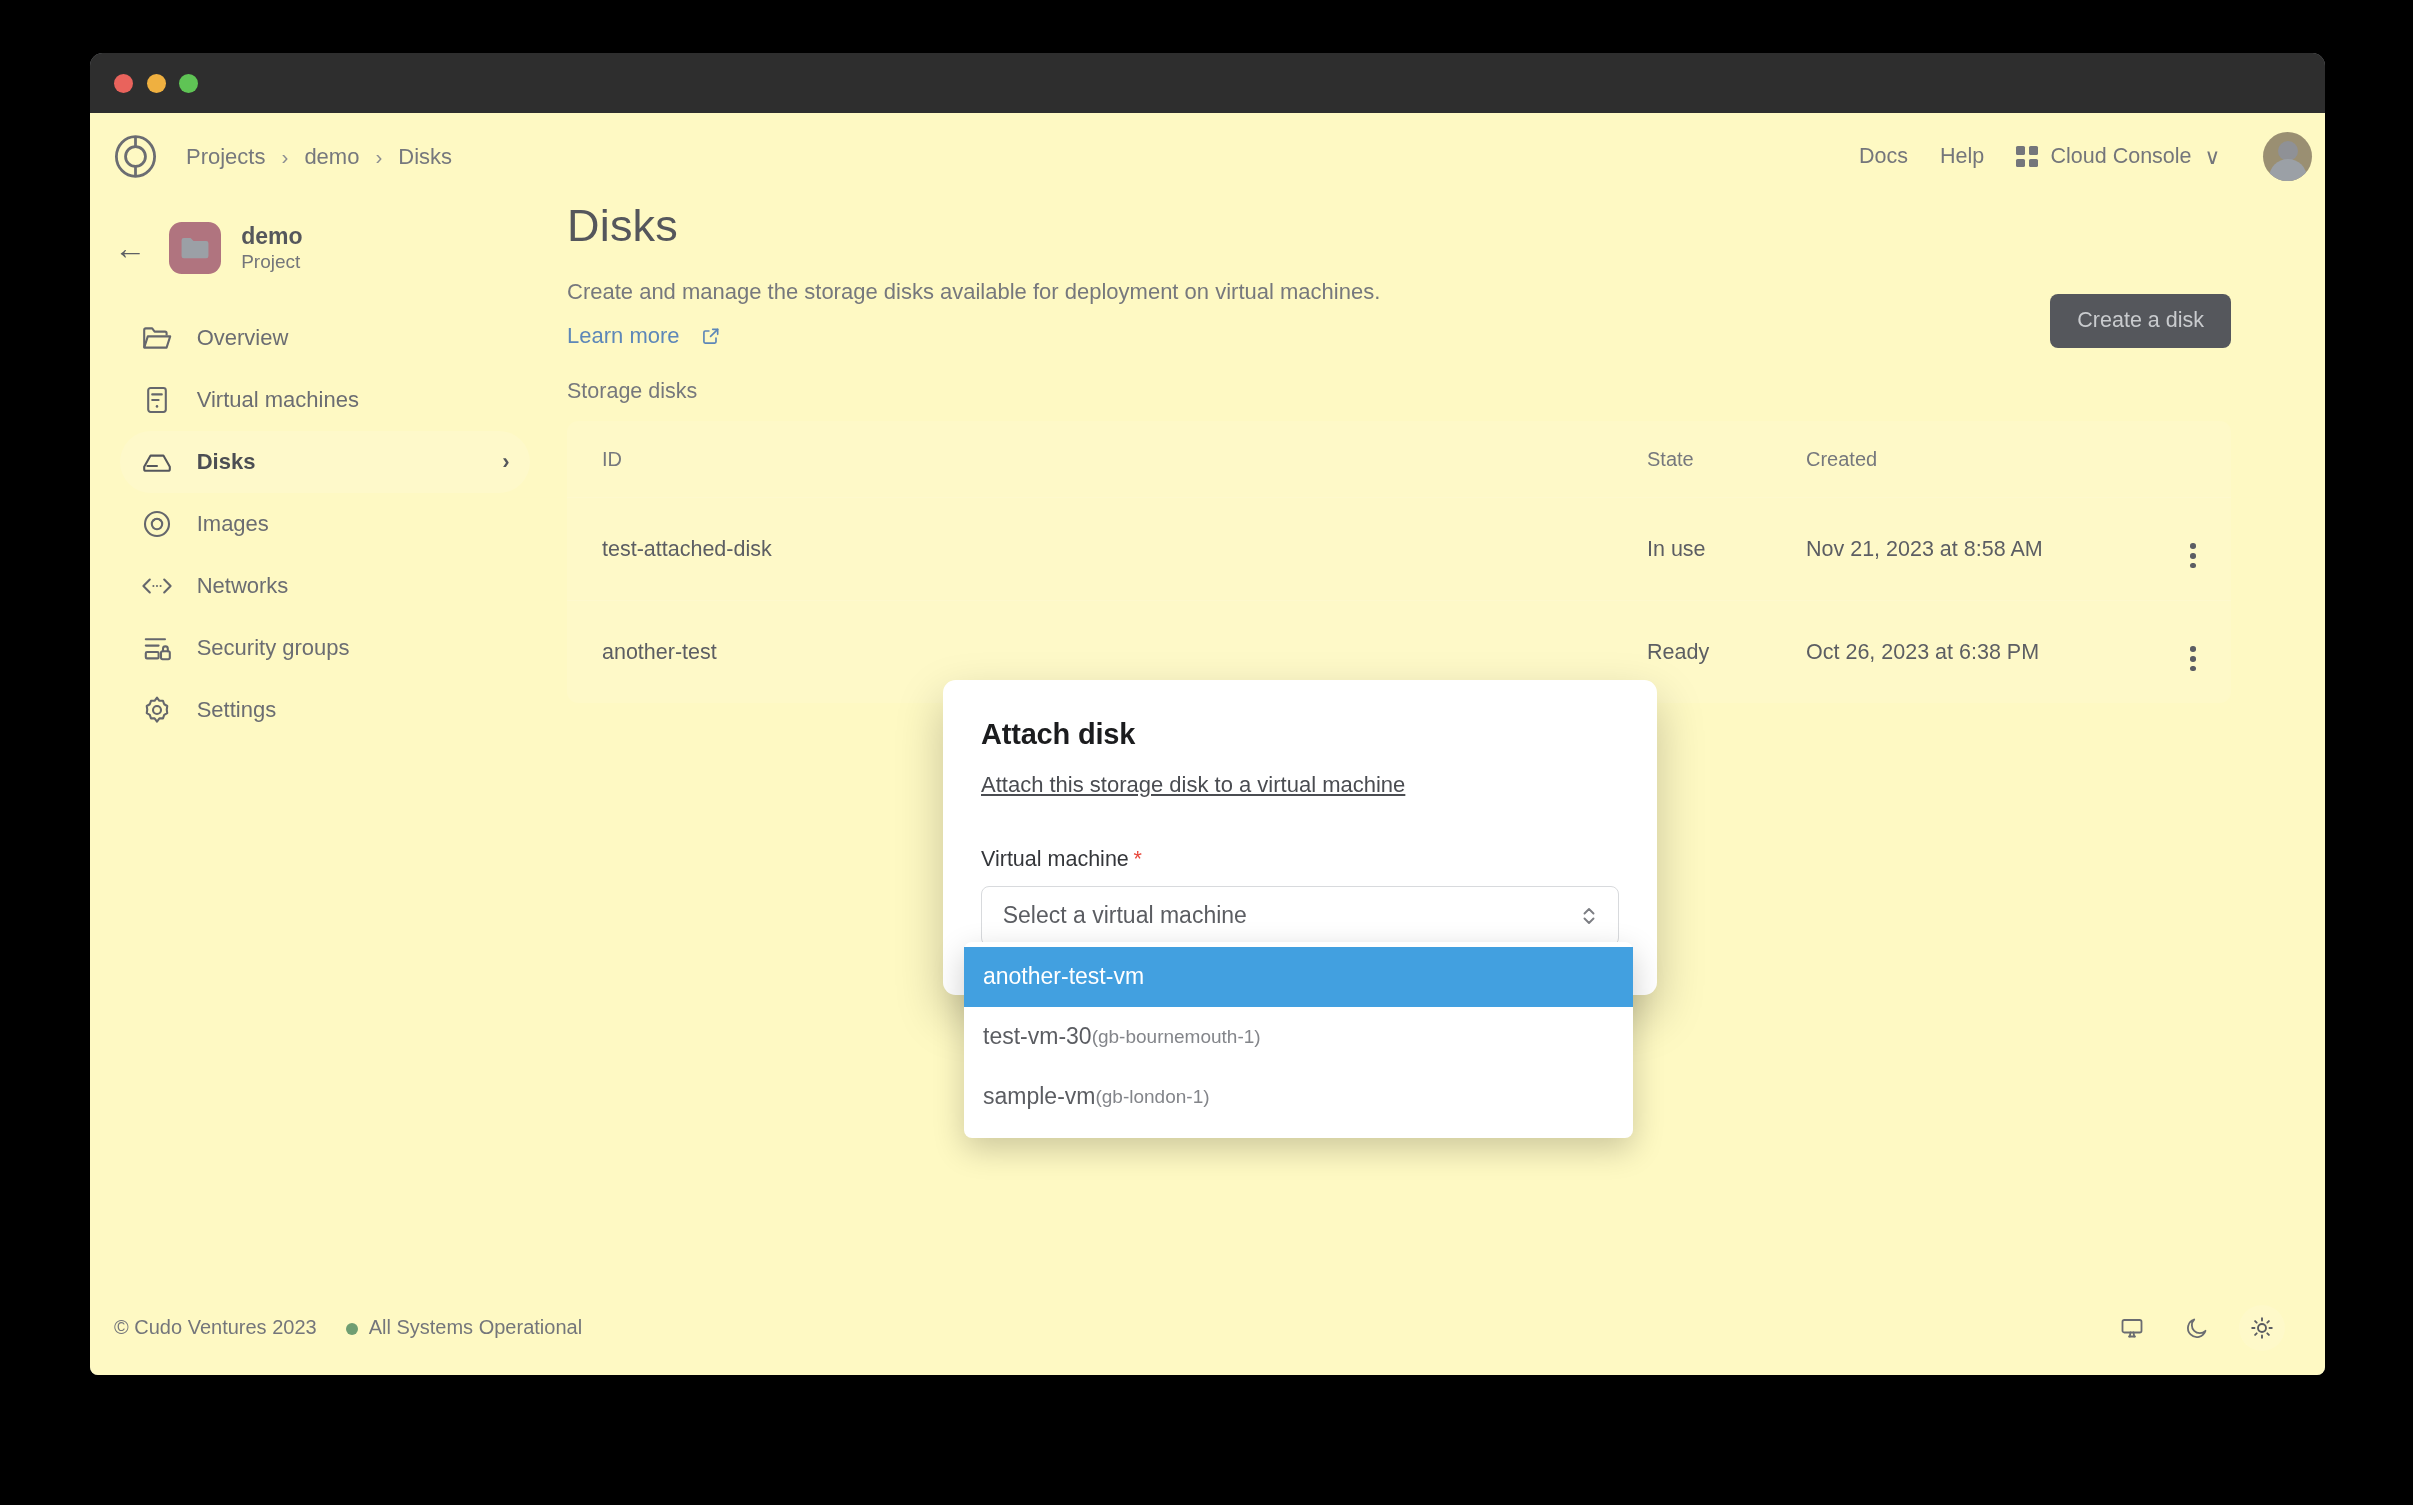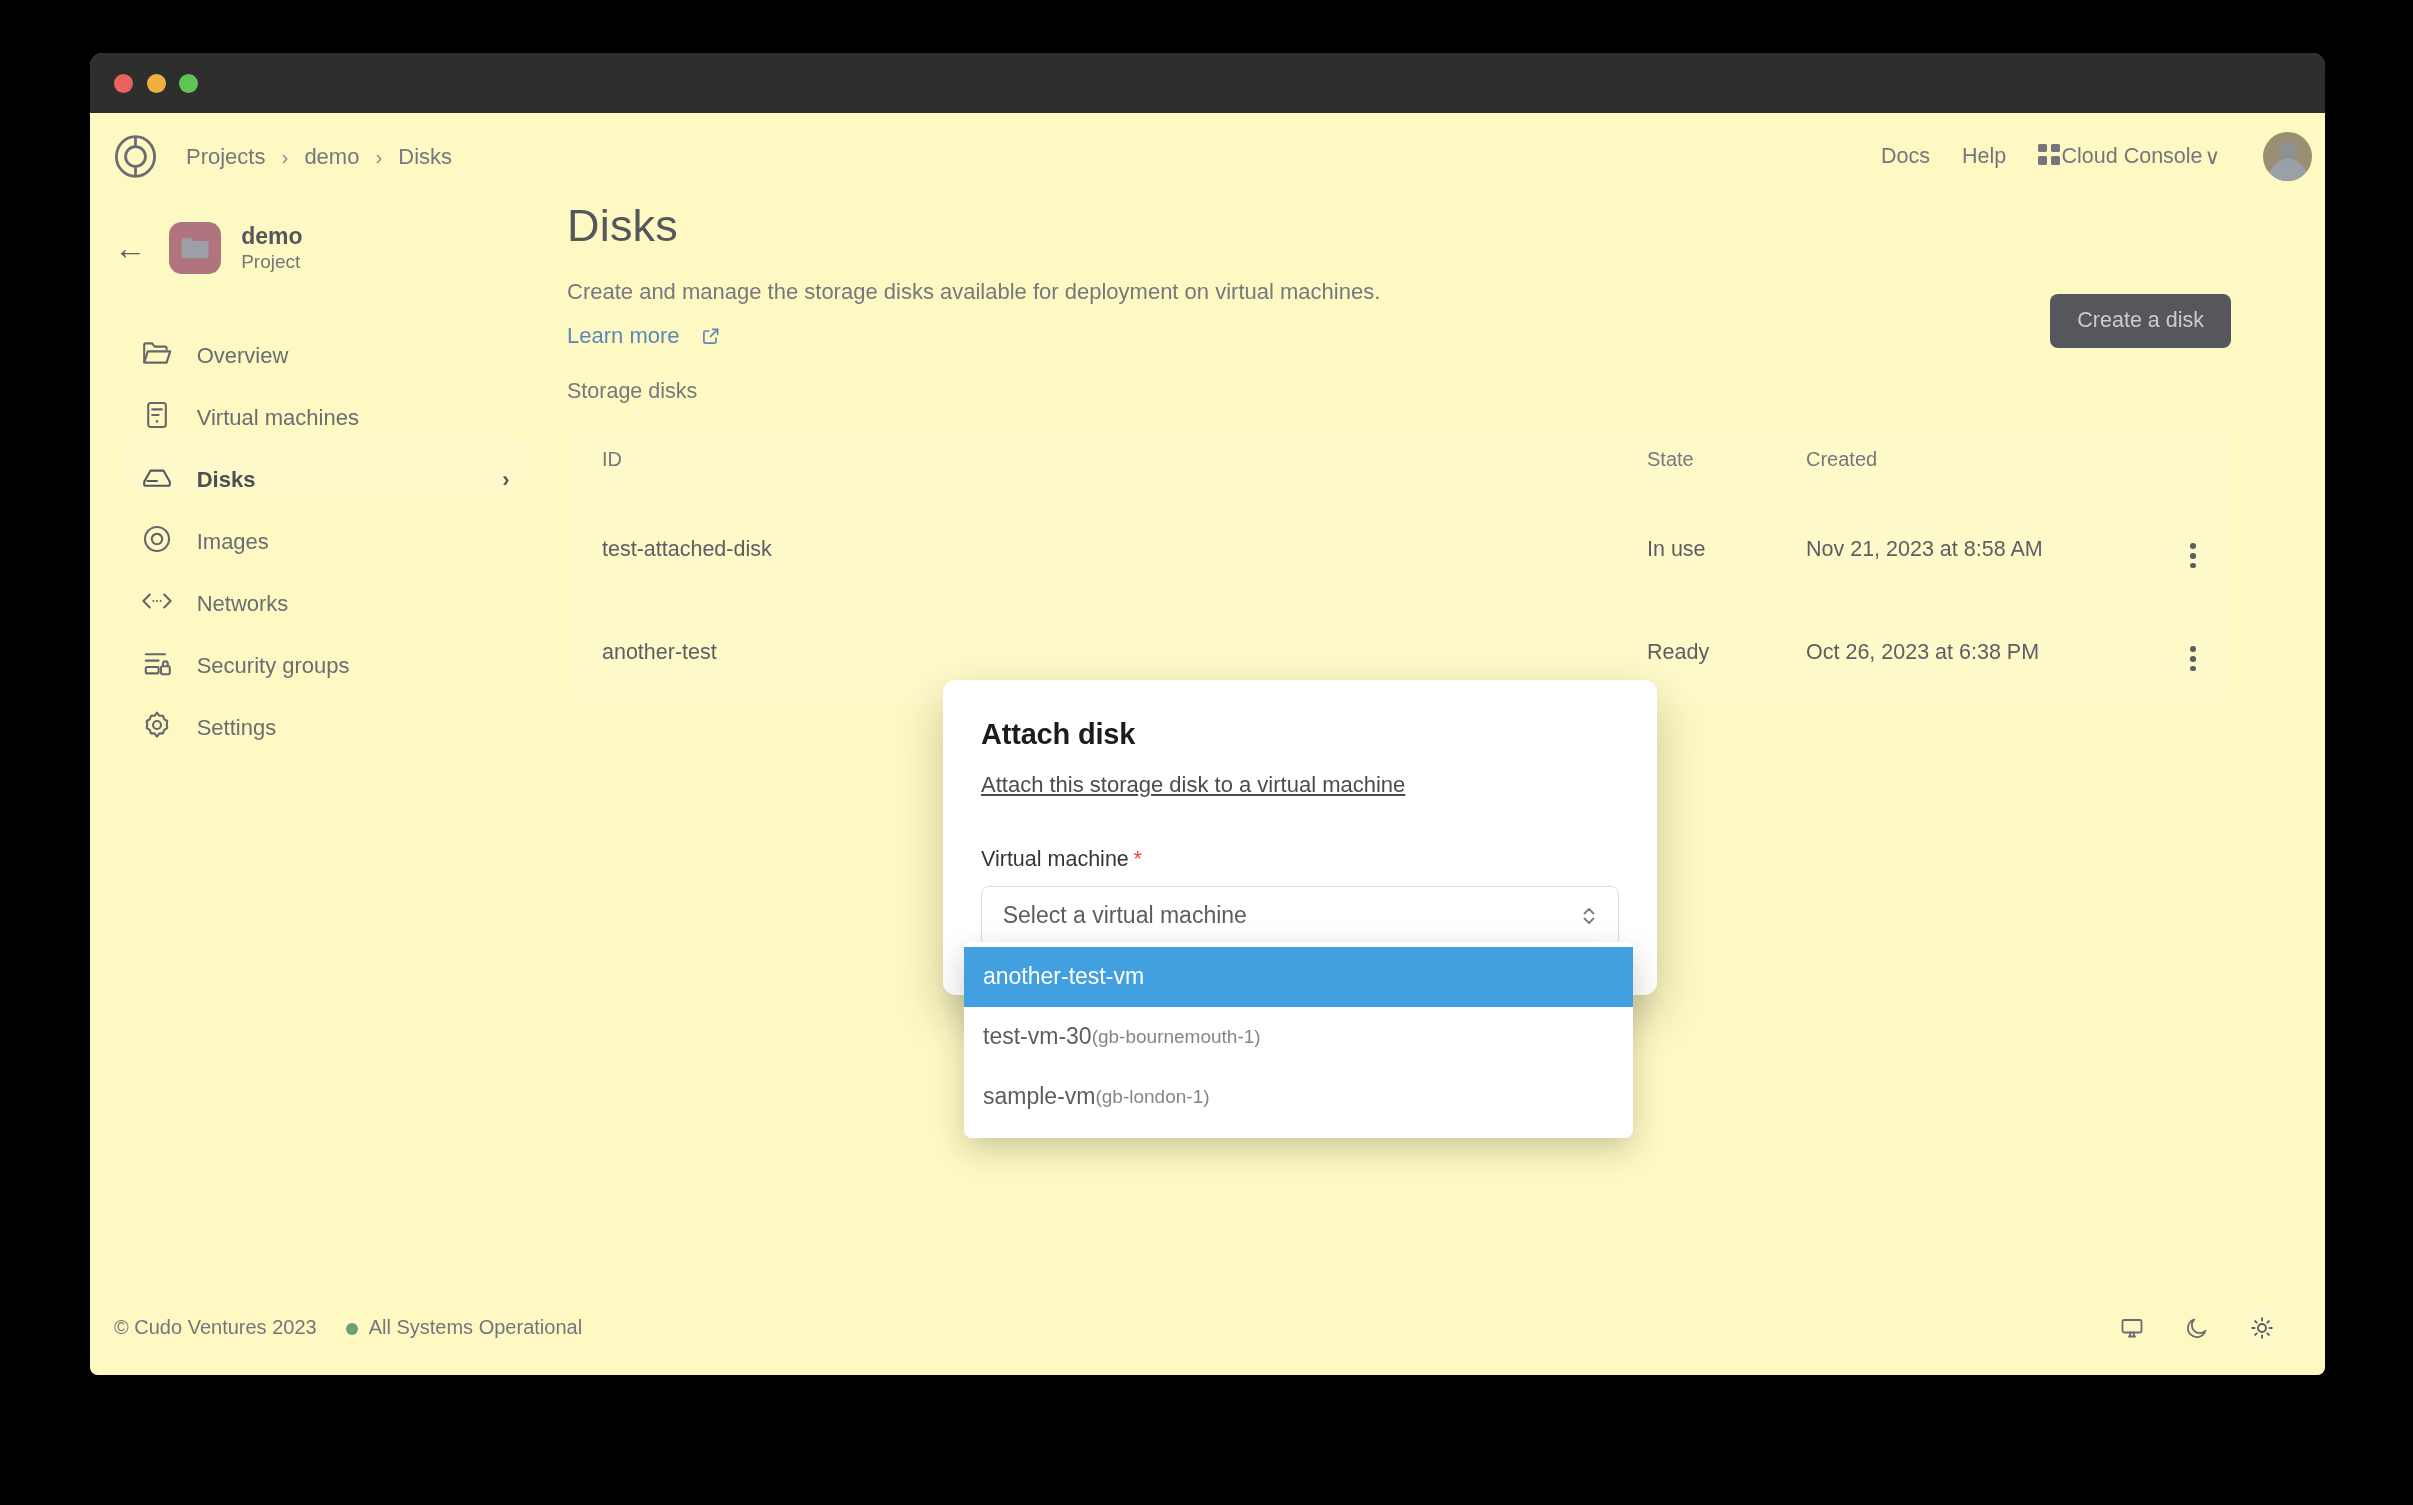--- a/index.html
+++ b/index.html
@@ -51,21 +51,21 @@
     display: flex; align-items: center; gap: 16px;
     margin-left: 29px;
     font-size: 22px; color: #76787d;
   }
   .crumb-sep { color: #8a8c91; font-size: 20.7px; }
   #topnav-right {
     margin-left: auto; display: flex; align-items: center;
     gap: 32px; padding-right: 12.7px;
   }
   #topnav-right .navlink { font-size: 21.5px; color: #74767b; }
-  #console-switch { display: flex; gap: 2px; }
+  #console-switch { display: flex; align-items: center; gap: 13px; }
   #grid-icon { display: grid; grid-template-columns: 8.7px 8.7px; grid-template-rows: 8.7px 8.7px; gap: 4px; }
   #grid-icon i { background: #74767b; border-radius: 1.6px; display: block; }
   #avatar {
     width: 49px; height: 49px; border-radius: 50%;
     background: #9a8f72; overflow: hidden; position: relative;
     margin-left: 11px;
   }
   #avatar .head { position: absolute; width: 20.7px; height: 20.7px; border-radius: 50%;
      background: #8f9196; left: 14.3px; top: 8.7px; }
   #avatar .body { position: absolute; width: 38px; height: 25.4px; border-radius: 19px 19px 0 0;
@@ -78,21 +78,21 @@
   #project-icon {
     width: 52px; height: 52px; border-radius: 12.7px; background: #b0747f;
     margin-left: 17.5px; display: flex; align-items: center; justify-content: center;
   }
   #project-meta { margin-left: 20.7px; }
   #project-name { font-size: 23px; color: #55575c; font-weight: 600; line-height: 1.15; }
   #project-sub { font-size: 19px; color: #74767b; margin-top: 2.4px; }
 
   #nav-list { margin-top: 11px; padding: 0 20.7px 0 30px; }
   .nav-item {
-    display: flex; align-items: flex-end; height: 62px;
+    display: flex; align-items: center; height: 62px;
     border-radius: 31px; padding: 0 20.7px 0 20.7px;
     color: #6b6d72; font-size: 22px; cursor: pointer;
   }
   .nav-item.active { background: rgba(255,255,255,.13); color: #4c4e53; font-weight: 600; }
   .nav-ico { width: 32px; height: 32px; flex: 0 0 32px; margin-right: 24px; color: #65676c; }
   .nav-chev { margin-left: auto; font-size: 22px; color: #55575c; }
 
   
   #main { position: absolute; left: 477px; top: 87px; right: 0; }
   #page-title { font-size: 45px; color: #55575c; font-weight: 400; letter-spacing: 0.2px; }

